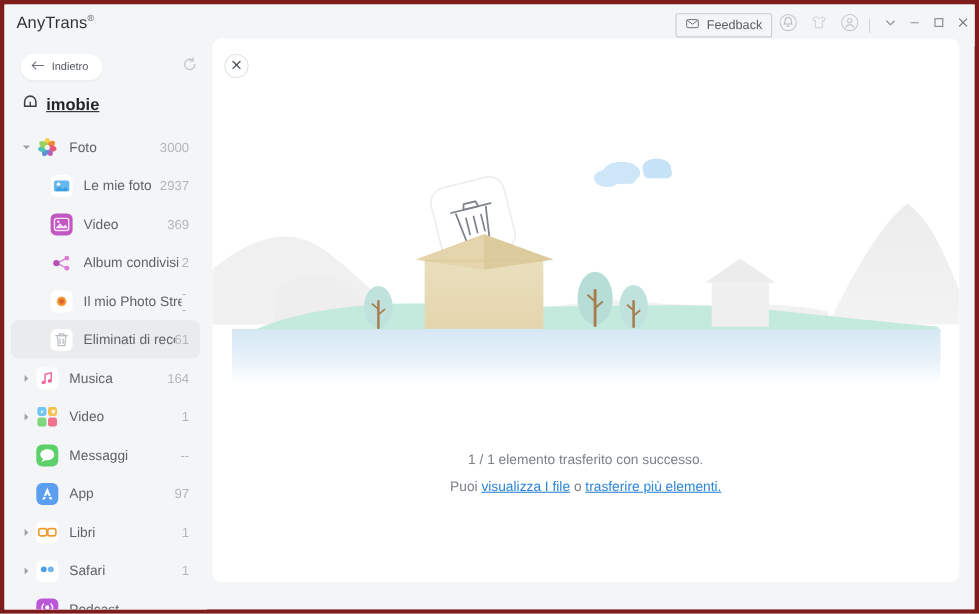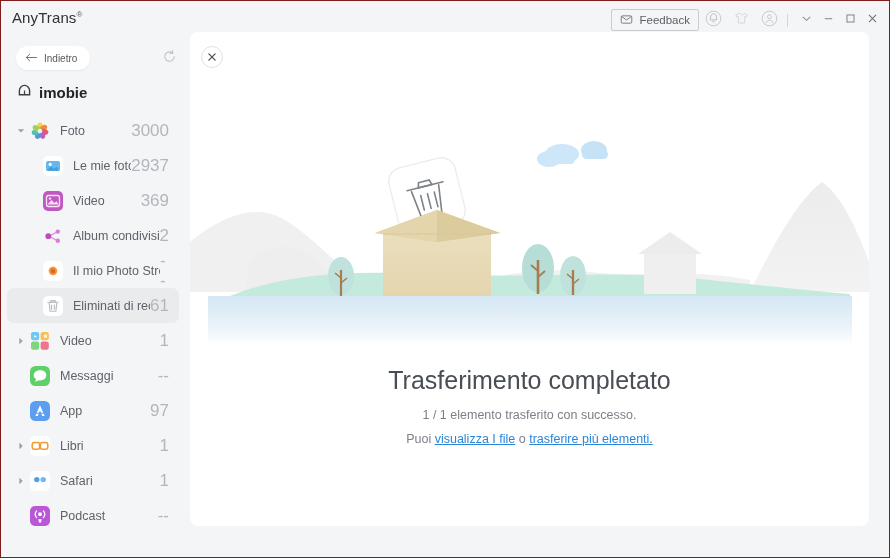--- a/index.html
+++ b/index.html
@@ -6,21 +6,21 @@
   html, body {
     width: 890px; height: 558px;
     overflow: hidden;
     font-family: "Liberation Sans", sans-serif;
     background: #ffffff;
   }
   #app {
     position: relative;
     width: 890px; height: 558px;
     background: #f4f5f7;
-    border: 1px solid #7f1d1d;
+    border: 4px solid #7f1d1d;
     overflow: hidden;
   }
 
   
   .titlebar {
     position: absolute; left: 0; top: 0; width: 890px; height: 38px;
     background: #f4f5f7;
     display: flex; align-items: center;
   }
   .app-title {
@@ -78,21 +78,21 @@
     position: absolute; left: 157px; top: 8px;
     width: 22px; height: 22px;
     border-radius: 50%;
     display: flex; align-items: center; justify-content: center;
     cursor: pointer;
   }
   .device-row {
     display: flex; align-items: center; gap: 7px;
     padding: 6px 0 6px 16px;
   }
-  .device-name { font-size: 15px; font-weight: bold; color: #21252a; }
+  .device-name { font-size: 15px; font-weight: bold; color: #21252a; text-decoration: underline; }
 
   .tree { padding-top: 6px; }
   .tree-item {
     position: relative;
     height: 35px;
     display: flex; align-items: center;
     margin: 0 6px;
     border-radius: 7px;
     cursor: pointer;
   }
@@ -111,21 +111,21 @@
   }
   .tree-item.child .ic { margin-left: 13px; }
   .label {
     flex: 1 1 auto;
     margin-left: 9px;
     font-size: 12.5px; color: #5e636a;
     white-space: nowrap; overflow: hidden;
   }
   .count {
     margin-right: 10px;
-    font-size: 17px; color: #b3b7bd;
+    font-size: 12px; color: #b3b7bd;
   }
 
   
   .content {
     position: absolute; left: 189px; top: 31px;
     width: 679px; height: 494px;
     background: #ffffff;
     border-radius: 8px;
   }
   .close-circle {
@@ -353,20 +353,37 @@
               <g stroke="#b9bdc2" stroke-width="1.15" fill="none" stroke-linecap="round">
                 <path d="M5.8 7.2h10.4"></path>
                 <path d="M9 5.6h4l.6 1.6H8.4z"></path>
                 <path d="M7.2 8.1l.9 8.1h5.8l.9-8.1"></path>
                 <path d="M9.6 10v4.2M12.4 10v4.2"></path>
               </g>
             </svg>
           </span>
           <span class="label">Eliminati di recente</span>
           <span class="count">61</span>
+        </div>
+        <div class="tree-item">
+          <span class="arrow">
+            <svg width="8" height="8" viewBox="0 0 8 8">
+              <path d="M2.4 0.8 5.7 4 2.4 7.2z" fill="#9aa0a6"></path>
+            </svg>
+          </span>
+          <span class="ic">
+            <svg width="22" height="22" viewBox="0 0 22 22">
+              <rect x="1" y="1" width="20" height="20" rx="5" fill="#ffffff"></rect>
+              <path d="M9 14.5V7.3l5.6-1.5v7.1" fill="none" stroke="#f06aa0" stroke-width="1.4" stroke-linejoin="round"></path>
+              <ellipse cx="7.6" cy="14.8" rx="1.9" ry="1.6" fill="#f06aa0"></ellipse>
+              <ellipse cx="13.2" cy="13.3" rx="1.9" ry="1.6" fill="#e85c96"></ellipse>
+            </svg>
+          </span>
+          <span class="label">Musica</span>
+          <span class="count">164</span>
         </div>
         <div class="tree-item">
           <span class="arrow">
             <svg width="8" height="8" viewBox="0 0 8 8">
               <path d="M2.4 0.8 5.7 4 2.4 7.2z" fill="#9aa0a6"></path>
             </svg>
           </span>
           <span class="ic">
             <svg width="22" height="22" viewBox="0 0 22 22">
               <rect x="2" y="2" width="8.2" height="8.2" rx="2.2" fill="#6fc6f0"></rect>
@@ -571,19 +588,18 @@
           <polygon points="185,113 247,90 310,113 247,122" fill="url(#boxFlap)"></polygon>
           <polygon points="185,113 247,90 247,122" fill="#e4d5ac"></polygon>
           <polygon points="247,90 310,113 247,122" fill="#dccb9d"></polygon>
           <rect x="193" y="113" width="108" height="2" fill="#d9c795" opacity=".5"></rect>
         </g>
 
         <rect x="18" y="176" width="644" height="49" fill="url(#waterGrad)"></rect>
       </svg>
     </div>
 
-    <div class="headline">Trasferimento completato</div>
     <div class="subline">1 / 1 elemento trasferito con successo.</div>
     <div class="actionline">
       <span>Puoi </span><span class="lnk">visualizza I file</span><span> o </span><span class="lnk">trasferire più elementi.</span>
     </div>
   </div>
 </div>
 
 </body></html>

